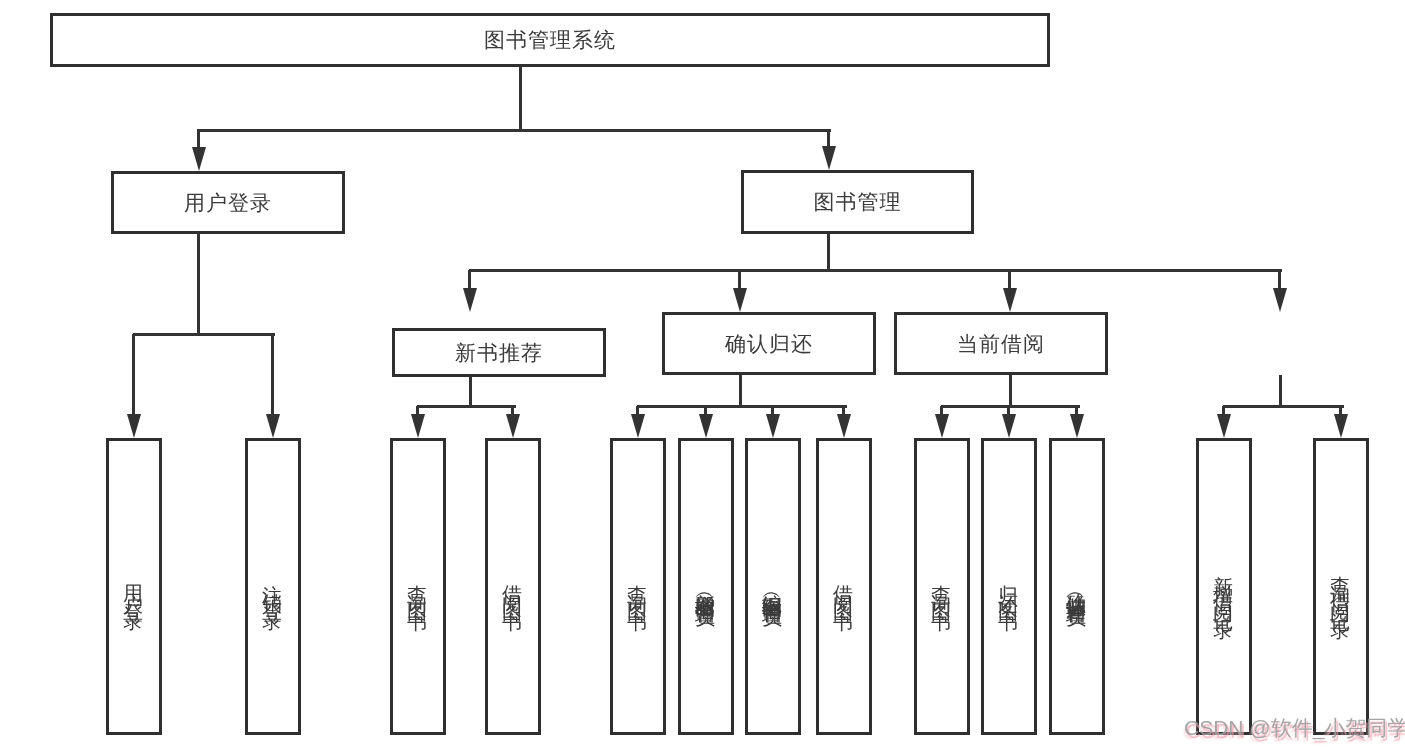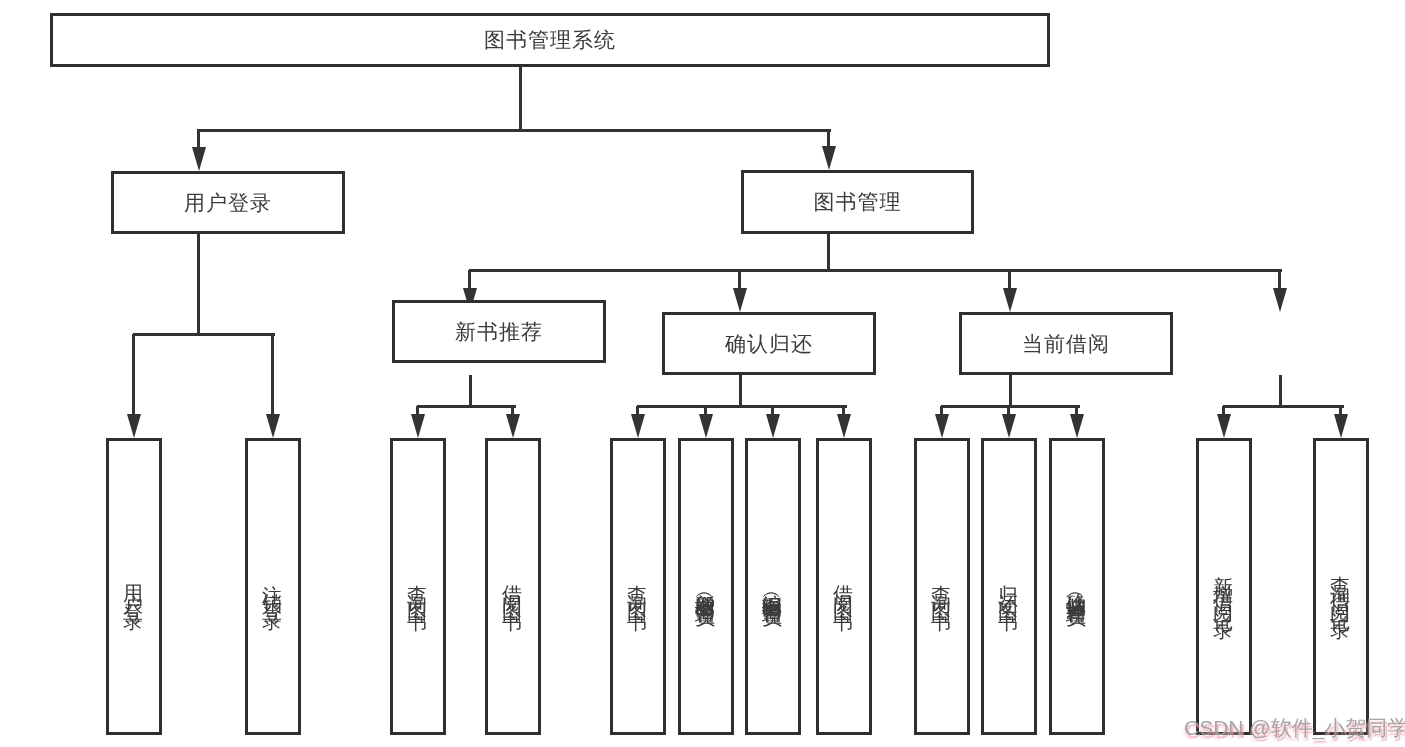--- a/index.html
+++ b/index.html
@@ -101,27 +101,27 @@
     <div class="ahead" style="left: 1334px; top: 414px;"></div>
     <div class="node h" style="left: 21px; top: 13px; width: 1000px; height: 54px;">
       <span>图书管理系统</span>
     </div>
     <div class="node h" style="left: 82px; top: 171px; width: 234px; height: 63px;">
       <span>用户登录</span>
     </div>
     <div class="node h" style="left: 712px; top: 170px; width: 233px; height: 64px;">
       <span>图书管理</span>
     </div>
-    <div class="node h" style="left: 363px; top: 300px; width: 214px; height: 63px; font-family: Liberation Mono, monospace;">
+    <div class="node h" style="left: 363px; top: 328px; width: 214px; height: 49px; font-family: Liberation Mono, monospace;">
       <span>新书推荐</span>
     </div>
     <div class="node h" style="left: 633px; top: 312px; width: 214px; height: 63px;">
       <span>确认归还</span>
     </div>
-    <div class="node h" style="left: 930px; top: 312px; width: 214px; height: 63px;">
+    <div class="node h" style="left: 865px; top: 312px; width: 214px; height: 63px;">
       <span>当前借阅</span>
     </div>
     <div class="node v" style="left: 106px; top: 438px; width: 56px; height: 297px;">
       <span style="letter-spacing: 9px;">用户登录</span>
     </div>
     <div class="node v" style="left: 245px; top: 438px; width: 56px; height: 297px;">
       <span style="letter-spacing: 9px;">注销登录</span>
     </div>
     <div class="node v" style="left: 390px; top: 438px; width: 56px; height: 297px;">
       <span style="letter-spacing: 9px;">查询图书</span>

